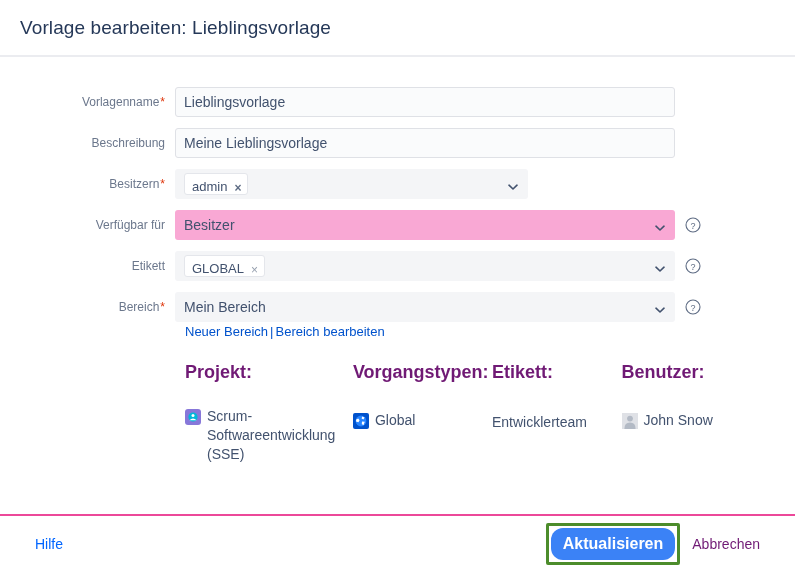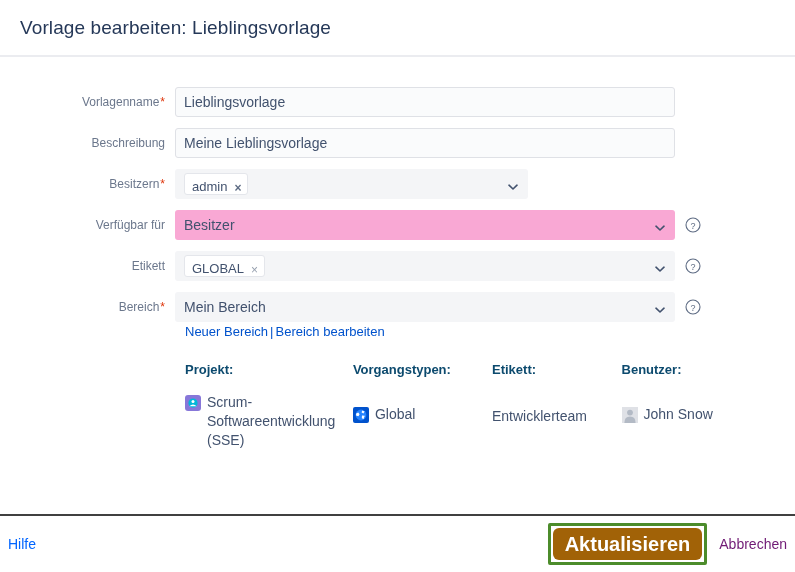--- a/index.html
+++ b/index.html
@@ -162,24 +162,24 @@
     display: flex;
     margin: 23px 0 0 165px;
   }
   .sum-col { box-sizing: border-box; }
   .col-projekt { width: 175px; }
   .col-vorgang { width: 145px; }
   .col-gruppen { width: 135px; }
   .col-benutzer { width: 160px; }
 
   .sum-head {
-    font-size: 13px;
+    font-size: 18px;
     font-weight: bold;
-    color: #0c4a6e;
-    margin-bottom: 16px;
+    color: #701a75;
+    margin-bottom: 24px;
   }
   .sum-item {
     display: flex;
     align-items: flex-start;
     font-size: 14px;
     color: #42526e;
     line-height: 19px;
   }
   .sum-item .ic {
     flex: 0 0 16px;
@@ -190,49 +190,49 @@
   }
   .sum-text { flex: 1 1 auto; }
   .item-offset { margin-top: 28px; }
   .item-offset-plain { margin-top: 30px; }
 
   
   .dialog-footer {
     flex: 0 0 auto;
     height: 58px;
     box-sizing: border-box;
-    border-top: 2px solid #404040;
+    border-top: 2px solid #ec4899;
     display: flex;
     align-items: center;
-    padding: 0 8px;
+    padding: 0 35px;
     position: relative;
   }
   .help-link {
     font-size: 14px;
     color: #0065ff;
     text-decoration: none;
   }
   .footer-right {
     margin-left: auto;
     display: flex;
     align-items: center;
   }
   .highlight-box {
     border: 3px solid #4c8c2b;
     padding: 2px;
     border-radius: 2px;
     display: inline-block;
     line-height: 0;
   }
   .btn-primary {
-    background: #a16207;
+    background: #3b82f6;
     color: #ffffff;
     border: none;
-    border-radius: 6px;
-    font-size: 20px;
+    border-radius: 12px;
+    font-size: 16px;
     font-weight: bold;
     font-family: "Liberation Sans", sans-serif;
     padding: 0 12px;
     height: 32px;
     line-height: 32px;
     cursor: pointer;
   }
   .btn-cancel {
     font-size: 14px;
     color: #701a75;

